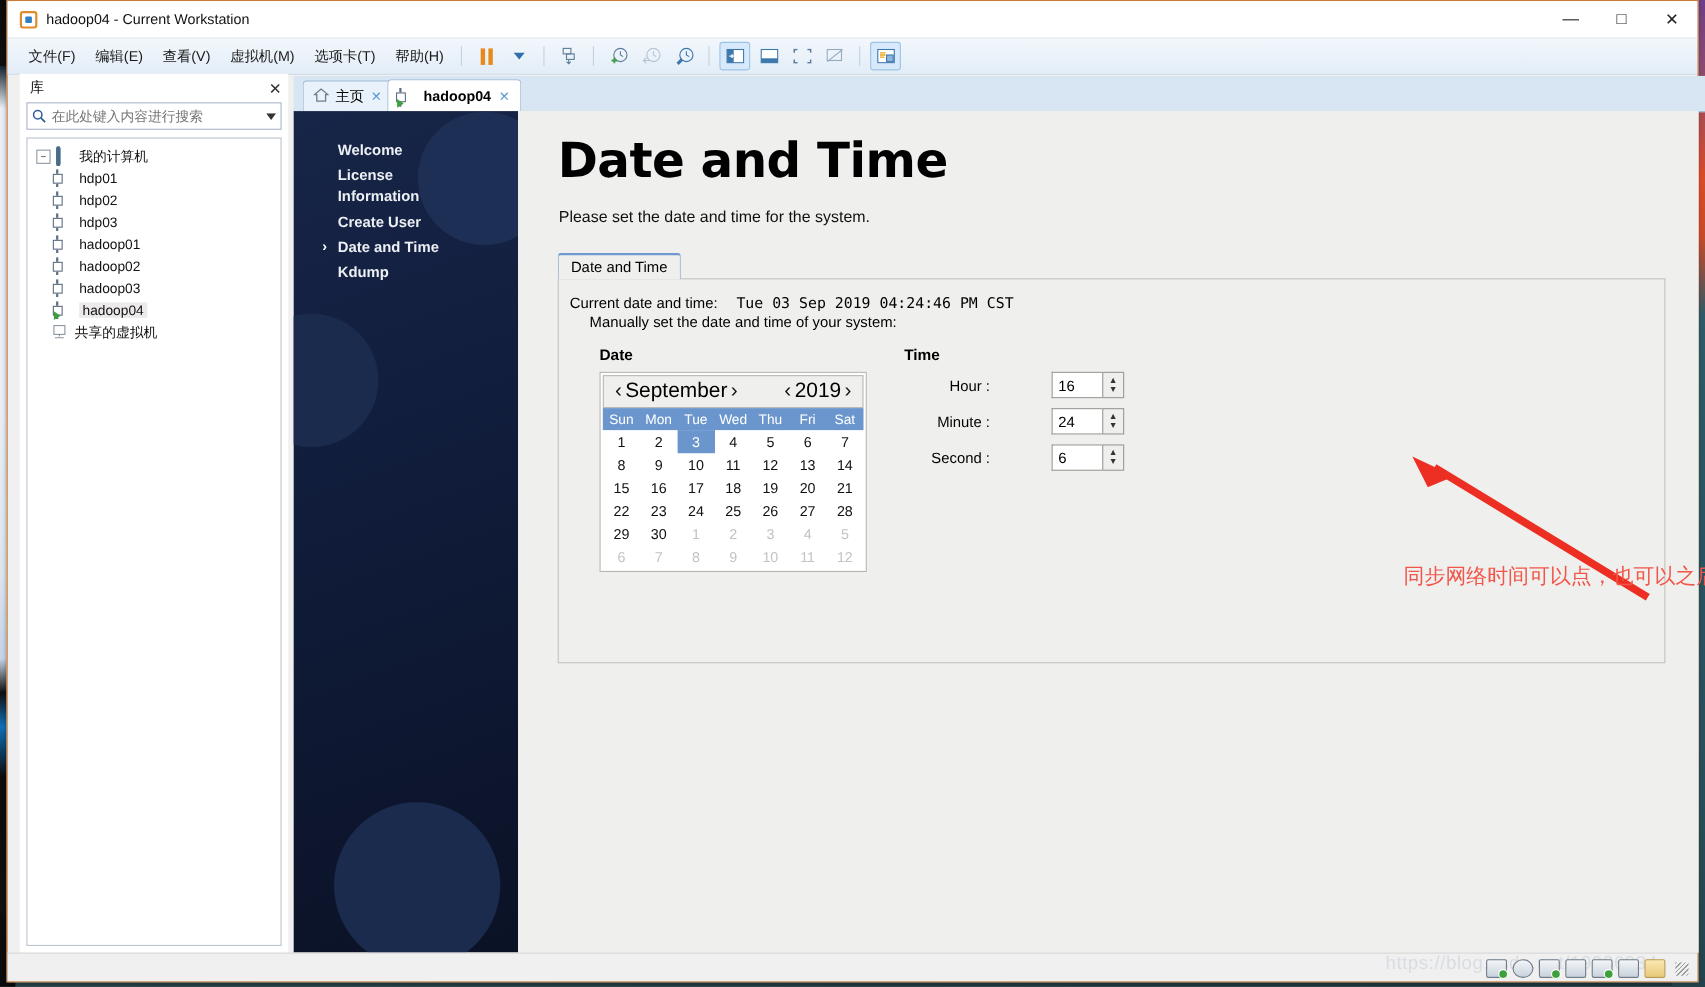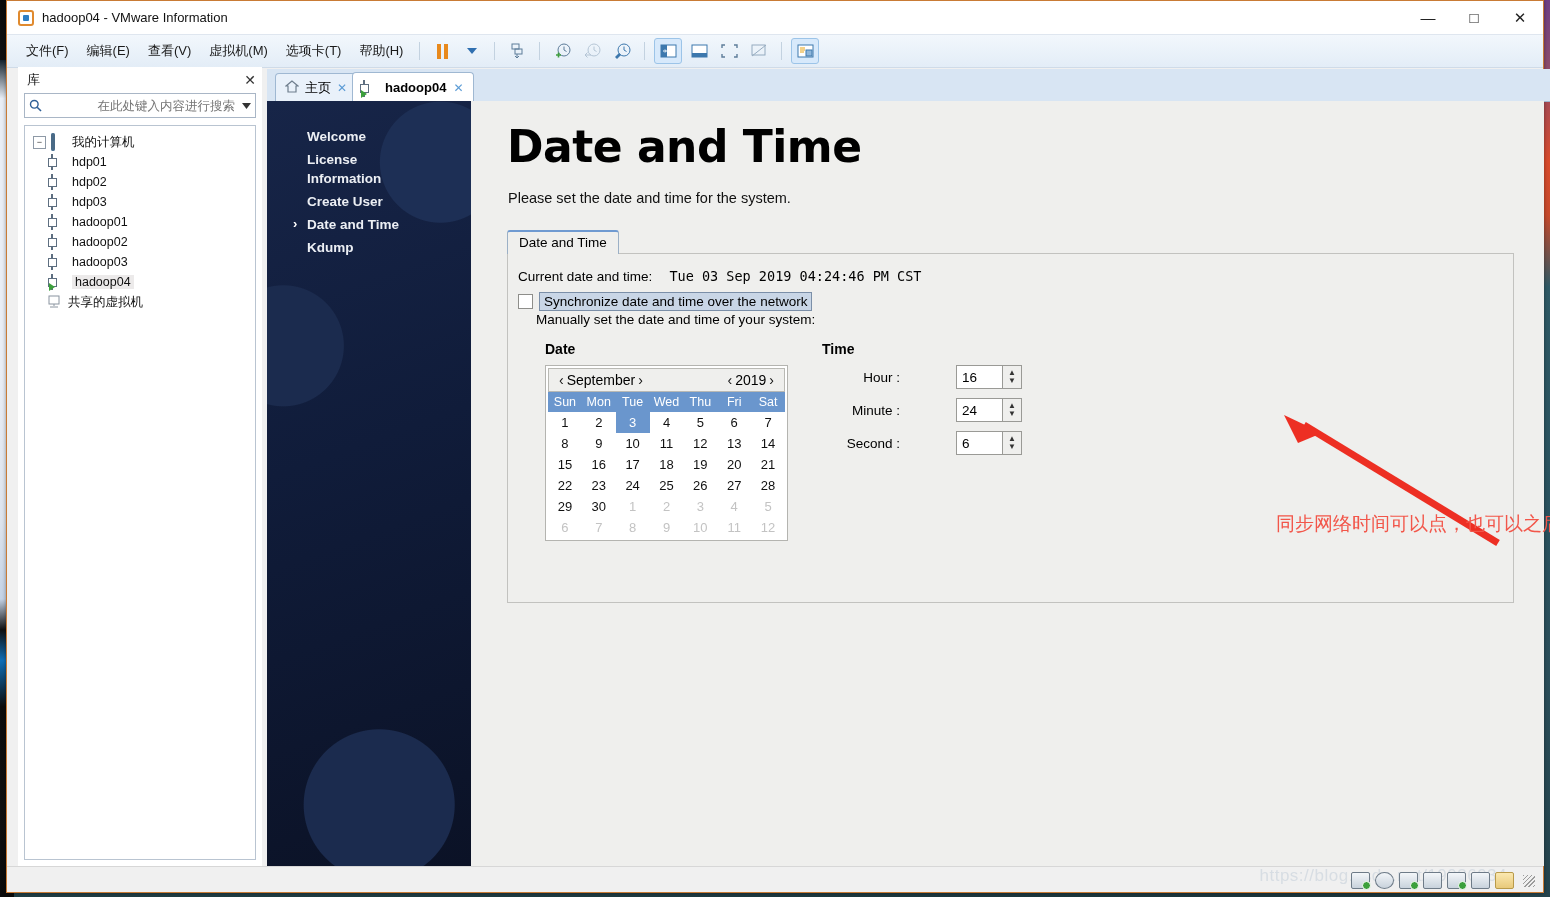--- a/index.html
+++ b/index.html
@@ -51,21 +51,21 @@
 
   
   #library{position:absolute;left:11px;top:66px;width:244px;height:800px;background:#fff;}
   #libhead{height:26px;display:flex;align-items:center;justify-content:space-between;
      padding:0 6px 0 9px;font-size:13px;color:#111;}
   #libhead .x{color:#333;font-size:14px;cursor:pointer;}
   #libsearch{margin:0 6px;height:25px;border:1px solid #a9b6c6;background:#fff;
      display:flex;align-items:center;box-sizing:border-box;}
   #libsearch .sicon{width:20px;display:flex;justify-content:center;color:#2e5f96;font-size:12px;}
   #libsearch input{flex:1;border:0;outline:none;font-size:12.5px;color:#3c3c3c;
-     font-family:"Liberation Sans",sans-serif;text-align:right;}
+     font-family:"Liberation Sans",sans-serif;}
   #libsearch .dd{width:18px;display:flex;justify-content:center;}
   #libtree{margin:7px 6px 0 6px;border:1px solid #b9c4d1;height:735px;
      background:#fff;box-sizing:border-box;padding:6px 0 0 0;overflow:hidden;}
   .trow{display:flex;align-items:center;height:20px;font-size:12.5px;color:#111;padding-left:8px;}
   .trow .exp{width:11px;height:11px;border:1px solid #8e99a6;margin-right:5px;
      display:flex;align-items:center;justify-content:center;font-size:9px;line-height:9px;color:#333;background:#fff;}
   .trow .vmico{width:15px;height:14px;margin-right:6px;position:relative;flex:none;}
   .monitor{width:16px;height:13px;border:2px solid #4a6a86;border-radius:2px;background:#7fb3dd;box-sizing:border-box;}
   .vmglyph{width:14px;height:13px;border:1.4px solid #5d6e80;box-sizing:border-box;background:#fff;position:relative;}
   .vmglyph:before{content:"";position:absolute;left:-4px;top:3px;width:9px;height:9px;
@@ -105,21 +105,21 @@
   .manual{margin:1px 0 0 18px;font-size:13.5px;}
 
   .cols{display:flex;margin-top:14px;}
   .colA{margin-left:27px;}
   .colB{margin-left:34px;}
   .colhead{font-weight:bold;font-size:14px;margin-bottom:8px;}
 
   
   #cal{width:243px;border:1px solid #b4b4b0;background:#fff;box-sizing:border-box;padding:2px;}
   #calhead{display:flex;justify-content:space-between;align-items:center;
-     border:1px solid #b9b9b4;background:#efefed;padding:3px 7px;font-size:14px;box-sizing:border-box;}
+     border:1px solid #b9b9b4;background:#efefed;padding:3px 7px;font-size:19px;box-sizing:border-box;}
   #calhead .arw{color:#111;padding:0 3px;}
   .dowrow{display:grid;grid-template-columns:repeat(7,1fr);background:#6a96cd;}
   .dowrow div{color:#fff;text-align:center;font-size:12.5px;padding:3px 0;}
   .weeks{display:grid;grid-template-columns:repeat(7,1fr);}
   .weeks div{text-align:center;font-size:13px;padding:3px 0;color:#111;}
   .weeks div.out{color:#c3c3c3;}
   .weeks div.today{background:#6a96cd;color:#fff;}
 
   
   .trowt{display:flex;align-items:center;margin-bottom:9px;gap:48px;}
@@ -163,21 +163,21 @@
 <div id="desktop">
   <div class="leftstrip"></div>
   <div class="leftwin"></div>
   <div class="rightwall"></div>
 </div>
 
 <div id="vmware">
 
   <div id="titlebar">
     <div class="appicon"></div>
-    <div class="ttl">hadoop04 - VMware Information</div>
+    <div class="ttl">hadoop04 - Current Workstation</div>
     <div class="wbtns">
       <div class="wbtn">—</div>
       <div class="wbtn">□</div>
       <div class="wbtn close">✕</div>
     </div>
   </div>
 
   <div id="menubar">
     <div class="mi">文件(F)</div>
     <div class="mi">编辑(E)</div>
@@ -360,24 +360,20 @@
       <div id="tabstrip">
         <div class="gtab">Date and Time</div>
       </div>
 
       <div id="panel">
         <div class="curline">
           <span class="lab">Current date and time:</span>
           <span style="margin-left:9px;">Tue 03 Sep 2019 04:24:46 PM CST</span>
         </div>
 
-        <div class="syncrow">
-          <span class="cbox"></span>
-          <span class="syncfocus">Synchronize date and time over the network</span>
-        </div>
 
         <div class="manual">Manually set the date and time of your system:</div>
 
         <div class="cols">
 
           <div class="colA">
             <div class="colhead">Date</div>
             <div id="cal">
               <div id="calhead">
                 <span>

